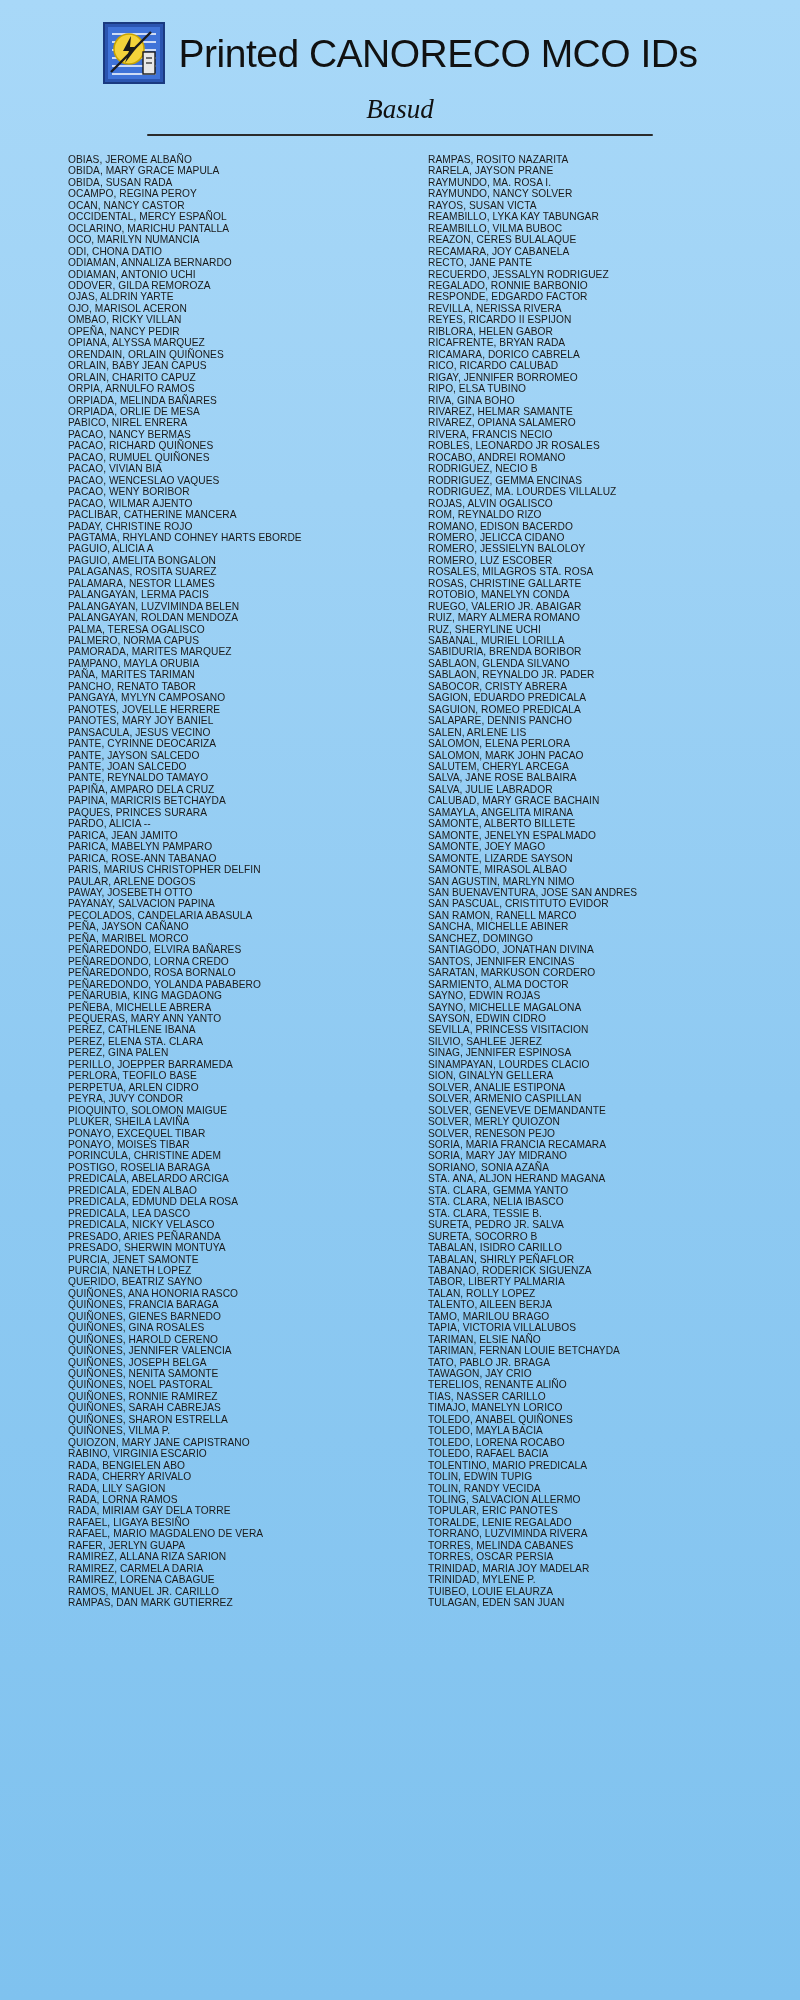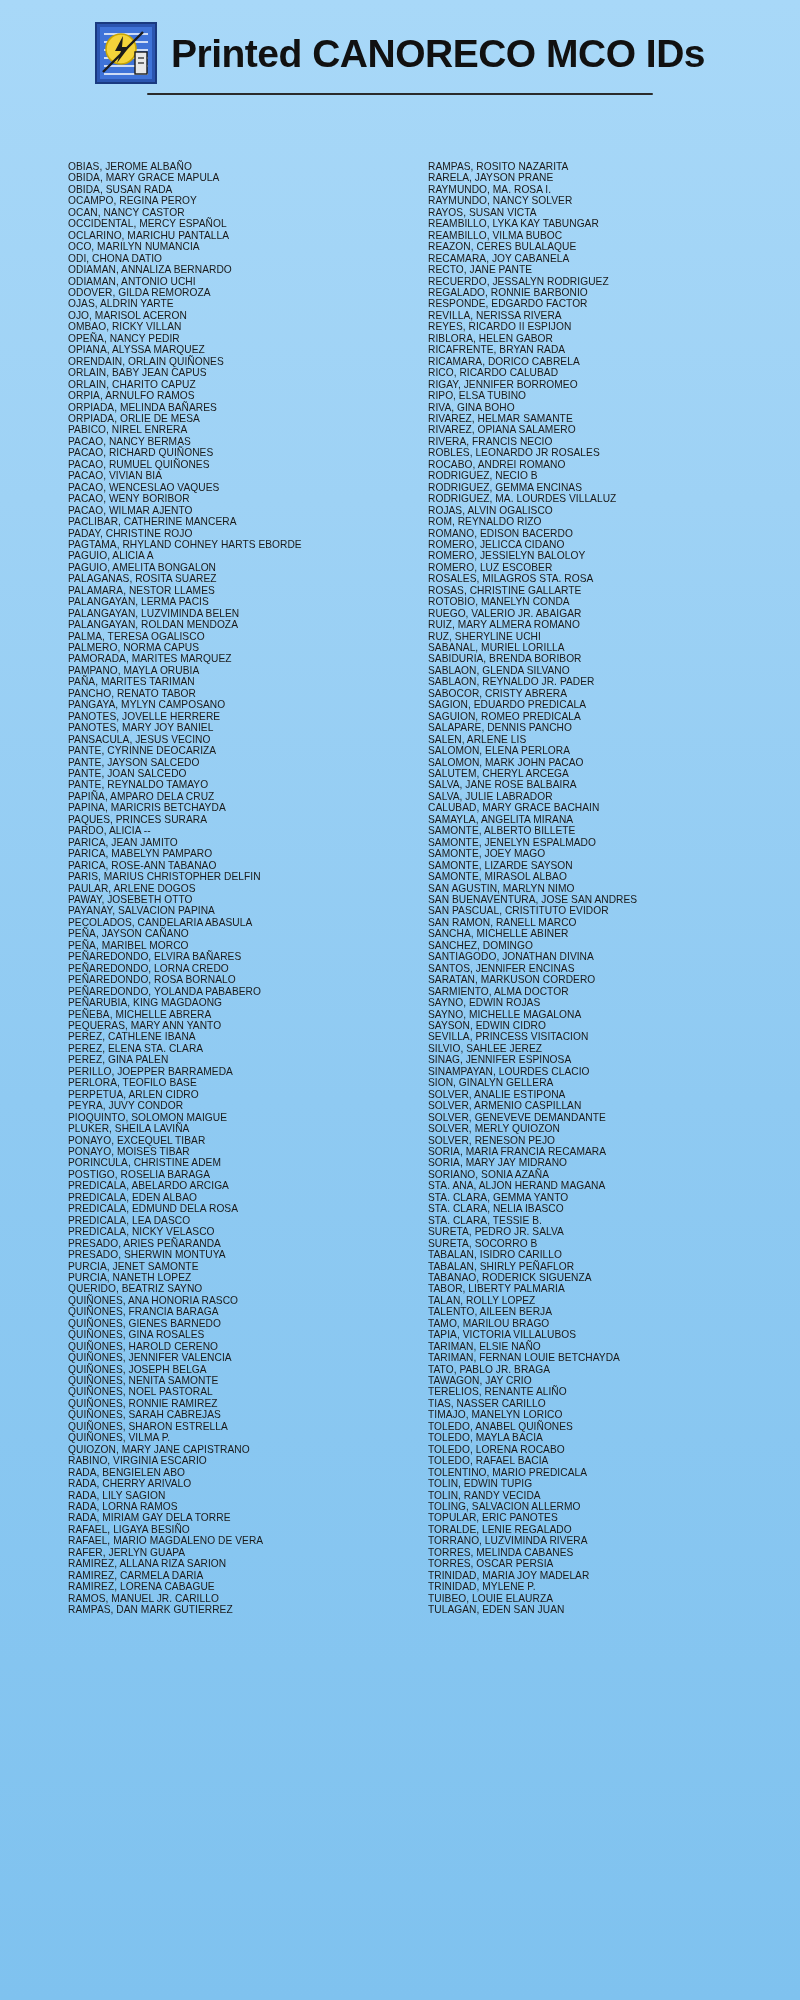--- a/index.html
+++ b/index.html
@@ -31,21 +31,21 @@
   }
   .logo {
     width: 62px;
     height: 62px;
     position: relative;
     flex: 0 0 auto;
   }
   .logo svg { display: block; }
   .main-title {
     font-size: 39px;
-    font-weight: bold;
+    font-weight: normal;
     color: #111111;
     letter-spacing: -0.5px;
     font-family: "Liberation Sans", sans-serif;
     line-height: 1;
     white-space: nowrap;
   }
   .subtitle {
     margin-top: 10px;
     font-family: "Liberation Serif", serif;
     font-style: italic;
@@ -63,21 +63,20 @@
   .columns {
     display: flex;
     margin-top: 18px;
     padding: 0 56px 0 68px;
     gap: 44px;
     box-sizing: border-box;
   }
   .col {
     flex: 1 1 0;
     min-width: 0;
-    margin-top: 48px;
   }
   .entry {
     font-size: 10.2px;
     line-height: 11.45px;
     color: #1a1a1a;
     white-space: nowrap;
     letter-spacing: 0.05px;
     font-family: "Liberation Sans", sans-serif;
   }
 </style>
@@ -103,20 +102,21 @@
           <circle cx="26" cy="27" r="15" fill="#f4d33a" stroke="#c9a400" stroke-width="1.5"></circle>
           <path d="M28 14 L20 29 L26 29 L22 41 L34 25 L27 25 Z" fill="#1b1b1b"></path>
           <line x1="8" y1="50" x2="48" y2="10" stroke="#1b1b1b" stroke-width="2.4"></line>
           <rect x="40" y="30" width="12" height="22" fill="#e8e8e8" stroke="#1b1b1b" stroke-width="1.4"></rect>
           <line x1="43" y1="36" x2="49" y2="36" stroke="#1b1b1b" stroke-width="1.2"></line>
           <line x1="43" y1="41" x2="49" y2="41" stroke="#1b1b1b" stroke-width="1.2"></line>
         </svg>
       </div>
       <div class="main-title">Printed CANORECO MCO IDs</div>
     </div>
+    <div class="subtitle">Basud</div>
     <div class="divider"></div>
   </div>
 
   <div class="columns">
     <div class="col" id="col-0">
         <div class="entry">OBIAS, JEROME ALBAÑO</div>
         <div class="entry">OBIDA, MARY GRACE MAPULA</div>
         <div class="entry">OBIDA, SUSAN RADA</div>
         <div class="entry">OCAMPO, REGINA PEROY</div>
         <div class="entry">OCAN, NANCY CASTOR</div>

